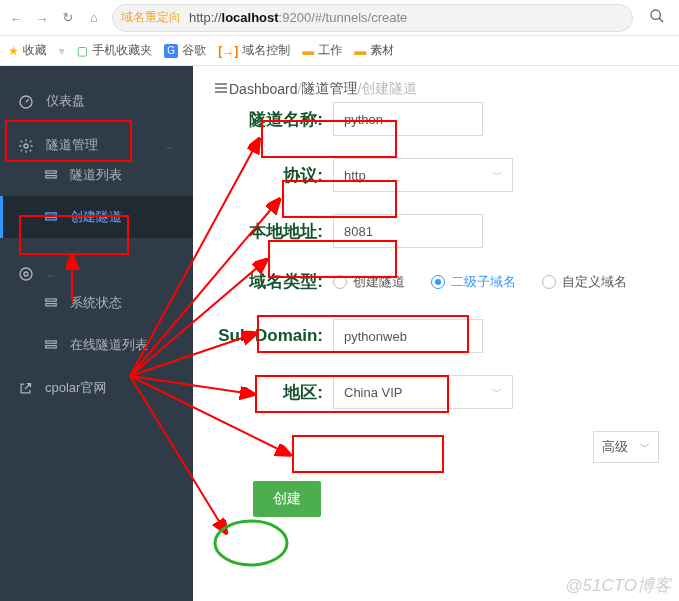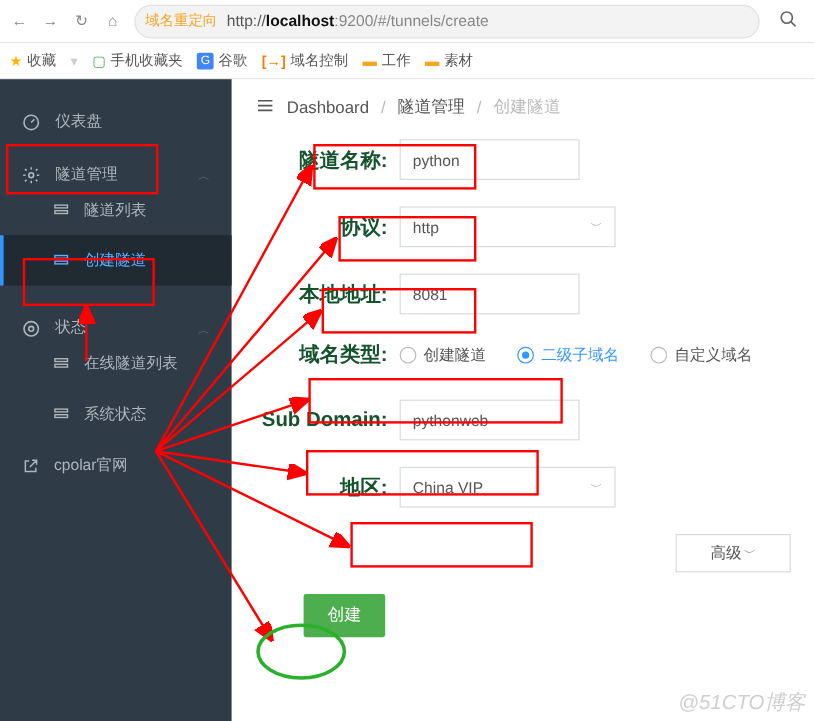--- a/index.html
+++ b/index.html
@@ -27,38 +27,38 @@
   .side .item{ display:flex; align-items:flex-end; height:44px; padding:0 18px; gap:12px; cursor:pointer;}
   .side .item .lbl{ flex:1;}
   .side .item .chev{ font-size:10px; color:#6c7a86;}
   .side .sub{ padding-left:44px; height:42px; display:flex; align-items:center; gap:12px; cursor:pointer; position:relative;}
   .side .sub.active{ background:#1f2a33; color:#5ab0ff;}
   .side .sub.active::before{ content:""; position:absolute; left:0; top:0; bottom:0; width:3px; background:#3596ff;}
   .side .ext{ display:flex; align-items:center; height:44px; padding:0 18px; gap:12px; cursor:pointer;}
   .side svg{ flex-shrink:0;}
   
   .content{ flex:1; padding:14px 20px 20px 20px; overflow:hidden; position:relative;}
-  .crumbs{ display:flex; align-items:center; gap:10px; color:#555; font-size:14px; margin-bottom:18px;}
+  .crumbs{ display:flex; align-items:center; color:#555; font-size:14px; margin-bottom:4px;}
   .crumbs .sep{ color:#bbb;}
   .crumbs .cur{ color:#bbb;}
   .crumbs .menu-ico{ color:#555;}
   .form-row{ display:flex; align-items:center; margin-bottom:22px;}
   .form-row .lab{ width:120px; text-align:right; padding-right:10px; font-weight:600; color:#14532d; font-size:17px;}
   .form-row .ctl{ }
   input.text{ height:34px; width:150px; border:1px solid #d7dbe0; padding:12px 10px; font-size:13px; color:#555;}
   .select{ height:34px; width:180px; border:1px solid #d7dbe0; padding:0 10px; display:flex; align-items:center; justify-content:space-between; color:#555;}
   .select .chev{ color:#aaa; font-size:10px;}
   .radios{ display:flex; align-items:center; gap:26px; font-size:13px; color:#555;}
   .radio{ display:flex; align-items:center; gap:6px; cursor:pointer;}
   .rcirc{ width:14px;height:14px;border:1px solid #bbb;border-radius:50%; display:inline-block; position:relative;}
   .radio.sel .rcirc{ border-color:#3596ff;}
   .radio.sel .rcirc::after{ content:""; position:absolute; inset:3px; background:#3596ff; border-radius:50%;}
   .radio.sel{ color:#3596ff;}
   .adv{ display:flex; justify-content:flex-end; margin:10px 0 18px 0;}
-  .adv-btn{ border:1px solid #d7dbe0; padding:6px 28px; display:flex; gap:2px; align-items:center; cursor:pointer; color:#555;}
+  .adv-btn{ border:1px solid #d7dbe0; padding:6px 8px; display:flex; gap:12px; align-items:center; cursor:pointer; color:#555;}
   .adv-btn .chev{font-size:10px; color:#888;}
   .submit{ margin-left:40px;}
   .btn-create{ background:#4cae4c; color:#fff; border:none; padding:9px 20px; font-size:14px; cursor:pointer; border-radius:2px;}
   .watermark{ position:absolute; right:8px; bottom:4px; color:#cfcfcf; font-size:17px; font-style:italic;}
   
   .ann{ position:absolute; top:66px; left:0; width:679px; height:535px; pointer-events:none;}
 </style>
 </head>
 <body>
 
@@ -139,36 +139,35 @@
           <rect x="3" y="5" width="18" height="4"></rect>
           <rect x="3" y="13" width="18" height="4"></rect>
         </svg>
       <span>创建隧道</span>
     </div>
     <div class="item">
       <svg width="16" height="16" viewBox="0 0 24 24" fill="none" stroke="#adb5bd" stroke-width="2">
           <circle cx="12" cy="12" r="3"></circle>
           <circle cx="12" cy="12" r="9"></circle>
         </svg>
-      <span class="lbl">状态</span>
       <span class="chev">︿</span>
     </div>
     <div class="sub">
       <svg width="14" height="14" viewBox="0 0 24 24" fill="none" stroke="#adb5bd" stroke-width="2">
           <rect x="3" y="5" width="18" height="4"></rect>
           <rect x="3" y="13" width="18" height="4"></rect>
         </svg>
-      <span>在线隧道列表</span>
+      <span>系统状态</span>
     </div>
     <div class="sub">
       <svg width="14" height="14" viewBox="0 0 24 24" fill="none" stroke="#adb5bd" stroke-width="2">
           <rect x="3" y="5" width="18" height="4"></rect>
           <rect x="3" y="13" width="18" height="4"></rect>
         </svg>
-      <span>系统状态</span>
+      <span>在线隧道列表</span>
     </div>
     <div class="ext">
       <svg width="15" height="15" viewBox="0 0 24 24" fill="none" stroke="#adb5bd" stroke-width="2">
           <path d="M14 4h6v6M20 4l-9 9M19 14v5H5V5h5"></path>
         </svg>
       <span>cpolar官网</span>
     </div>
   </div>
 
   <div class="content">

